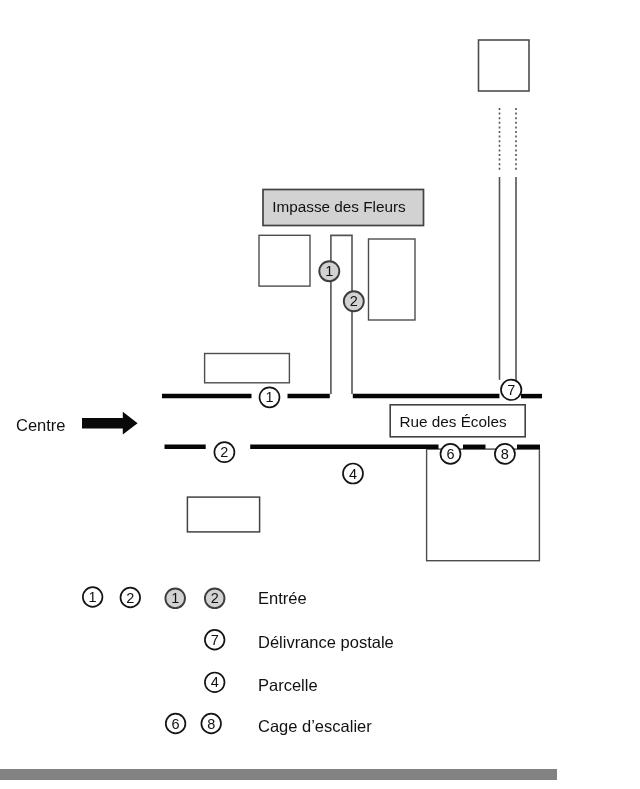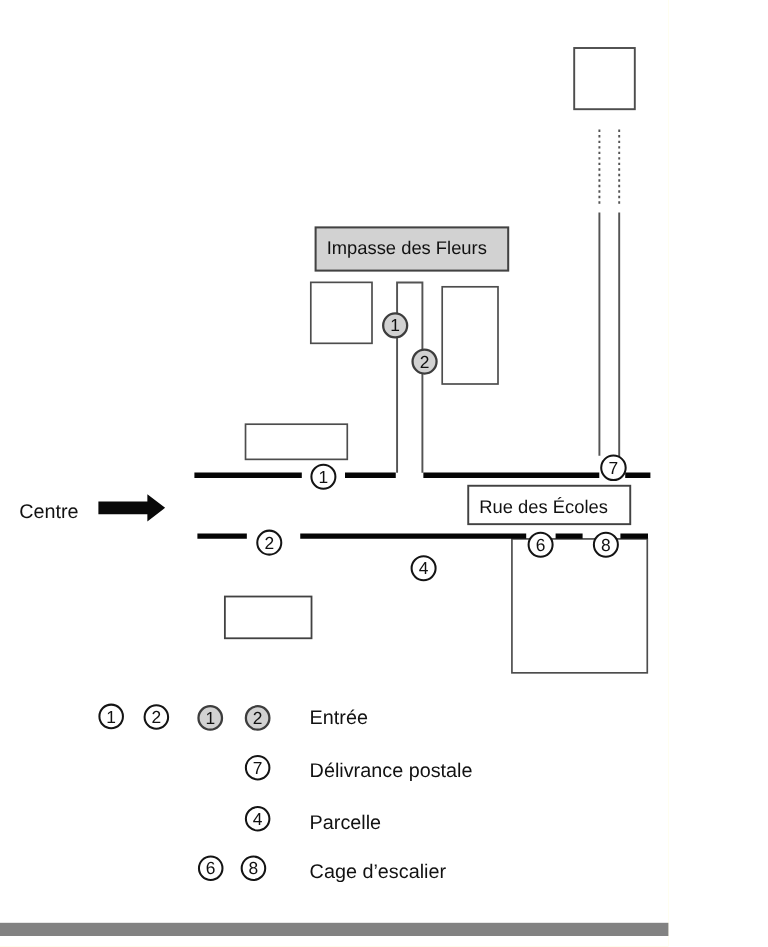--- a/index.html
+++ b/index.html
@@ -1,16 +1,16 @@
 <!DOCTYPE html>
 <html><head>
 <meta charset="utf-8">
 <style>
   html,body{margin:0;padding:0;background:#ffffff;}
-  #page{position:relative;width:557px;height:789px;background:#fef9c3;overflow:hidden;
+  #page{position:relative;width:557px;height:789px;background:#eab308;overflow:hidden;
         font-family:"Liberation Sans", sans-serif;}
   svg text{font-family:"Liberation Sans", sans-serif;}
 </style>
 </head>
 <body>
 <div id="page">
 <svg width="640" height="789" viewBox="0 0 640 789">
 
   <rect x="0" y="0" width="640" height="789" fill="#ffffff"></rect>
 

